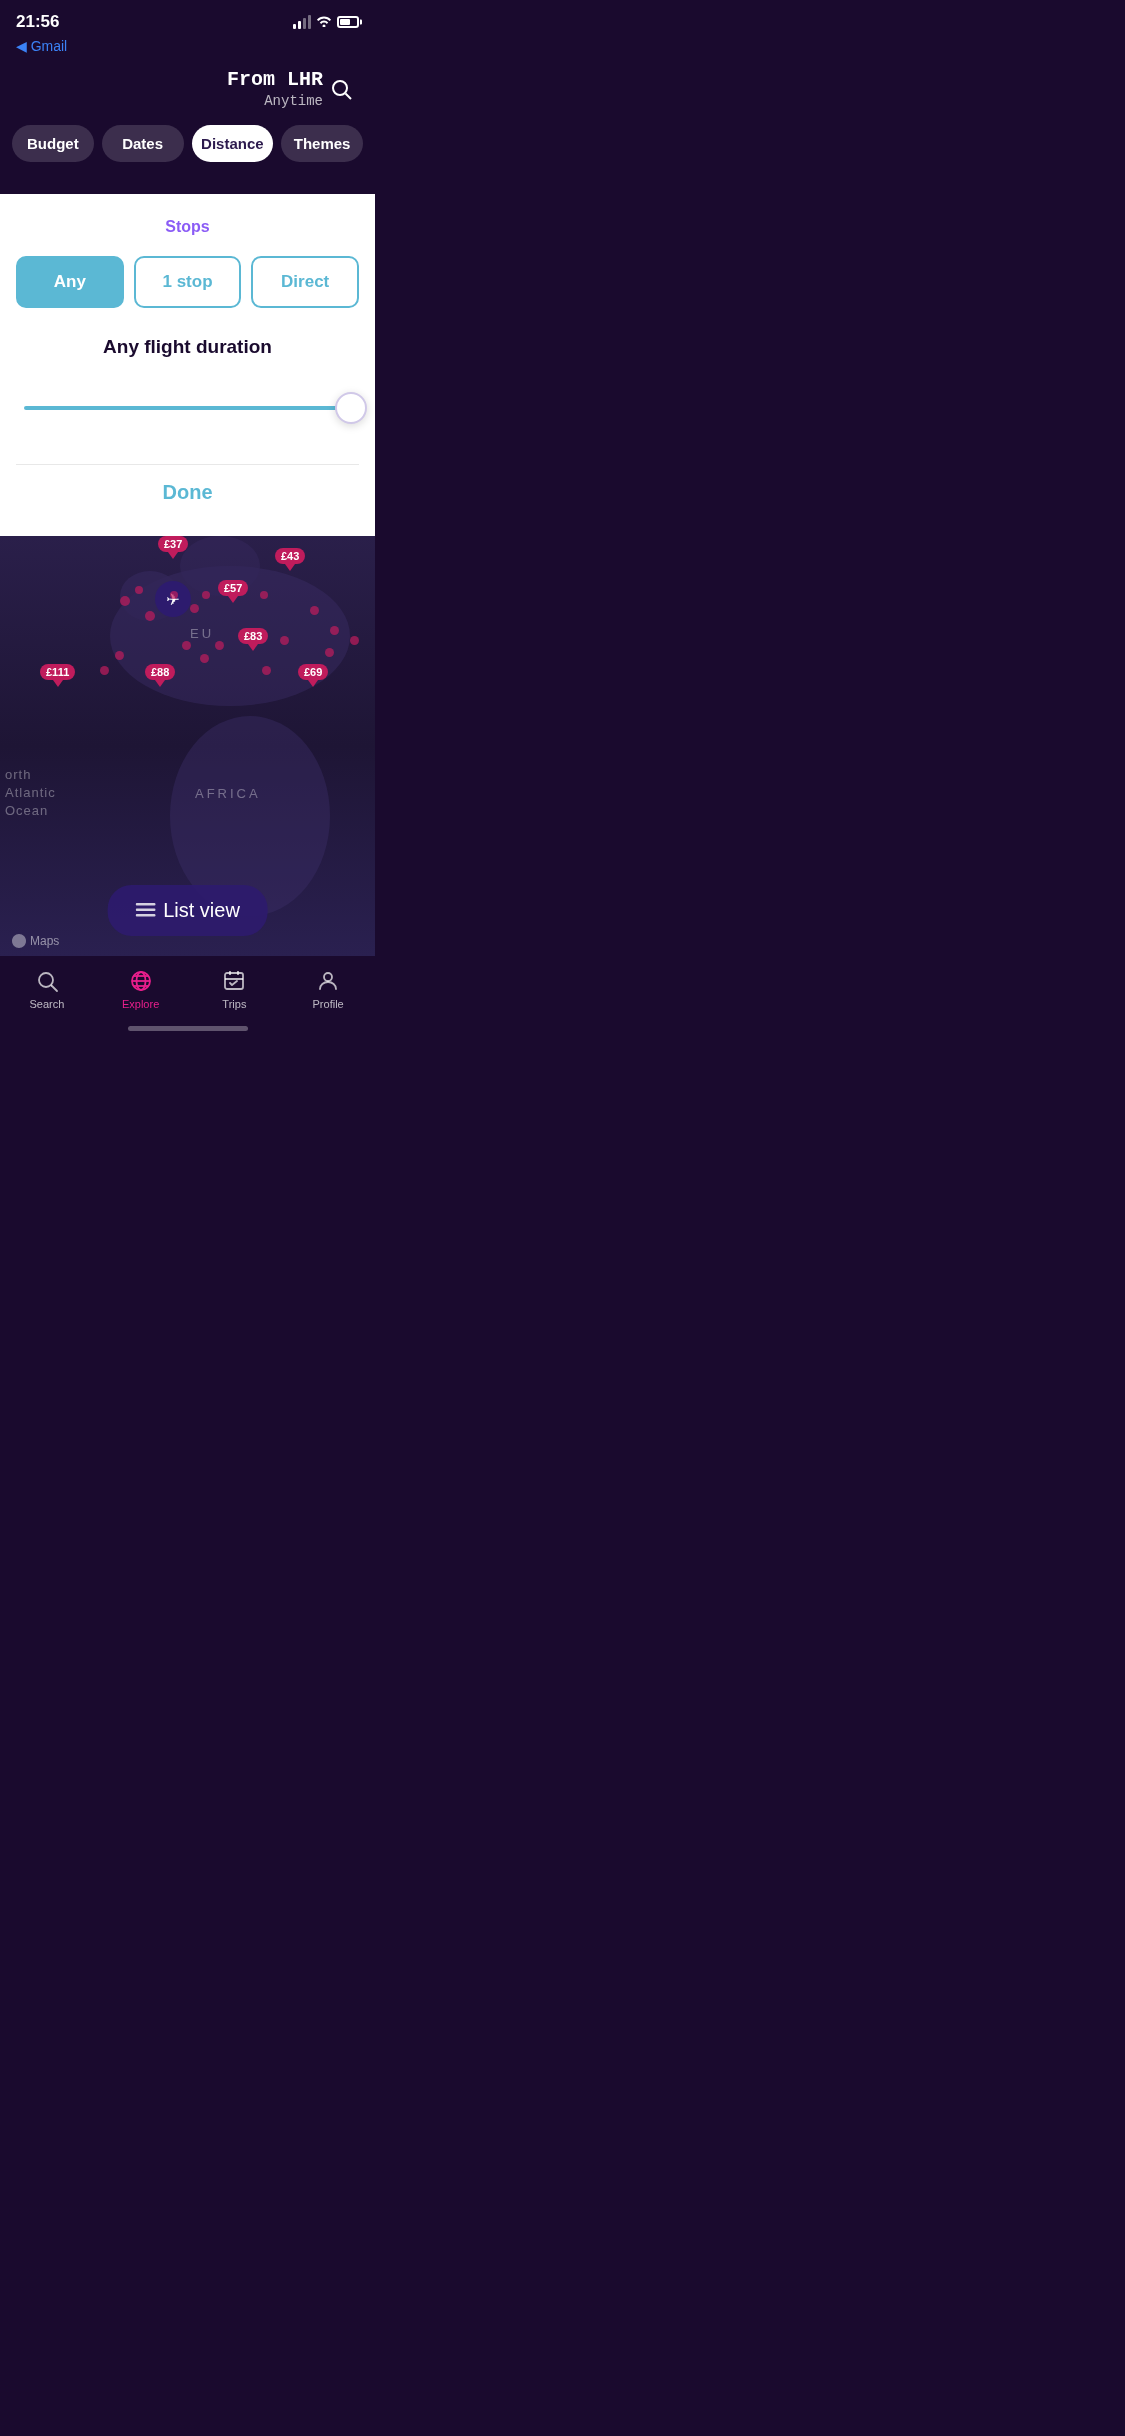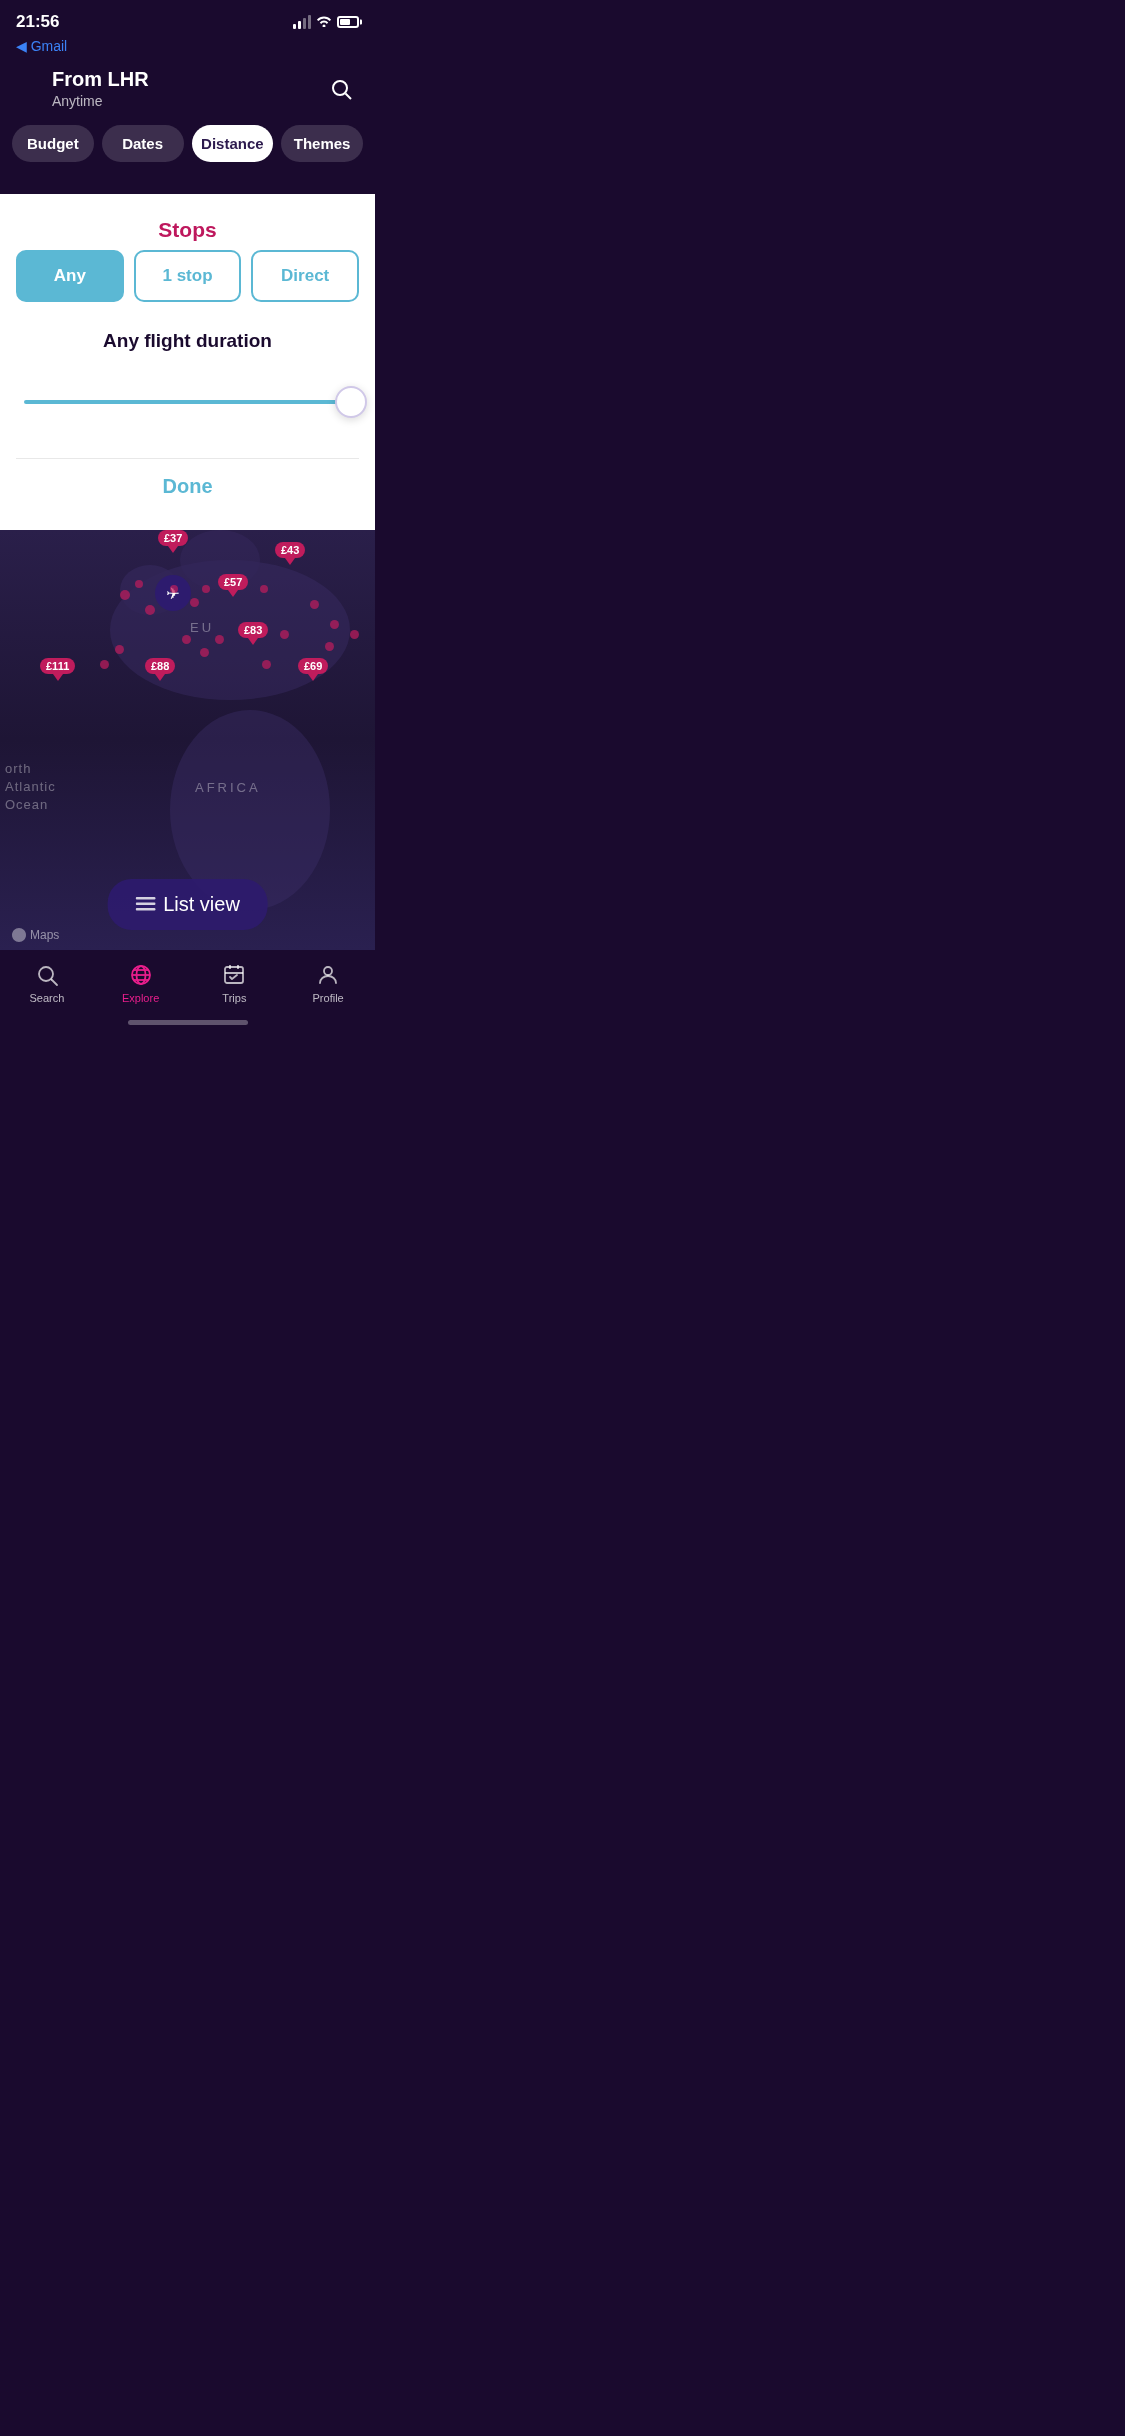--- a/index.html
+++ b/index.html
@@ -88,22 +88,23 @@
 
     
     .header {
       background: #1a0a2e;
       padding: 8px 16px 16px;
       display: flex;
       justify-content: space-between;
       align-items: center;
     }
     .header-center {
-      text-align: left;
+      text-align: right;
       flex: 1;
+      font-family: Liberation Mono, monospace;
     }
     .header-title {
       color: white;
       font-size: 20px;
       font-weight: 700;
     }
     .header-subtitle {
       color: rgba(255,255,255,0.7);
       font-size: 14px;
       margin-top: 2px;
@@ -150,25 +151,25 @@
 
     
     .main-card {
       background: white;
       border-radius: 0;
       padding: 24px 16px 16px;
     }
 
     
     .section-title {
-      font-size: 21px;
+      font-size: 16px;
       font-weight: 700;
-      color: #be185d;
+      color: #8b5cf6;
       text-align: center;
-      margin-bottom: 8px;
+      margin-bottom: 20px;
     }
 
     .stops-options {
       display: flex;
       gap: 10px;
       margin-bottom: 28px;
     }
     .stop-btn {
       flex: 1;
       padding: 14px 8px;

